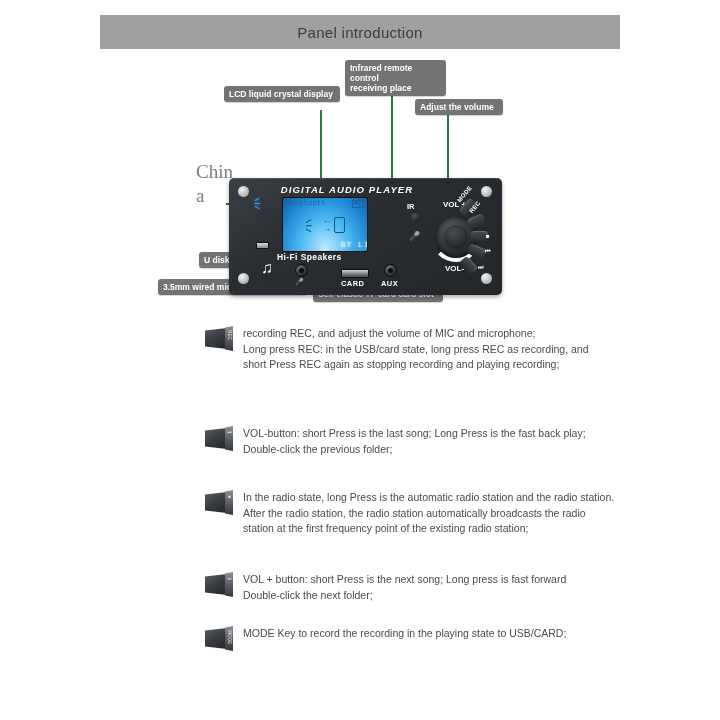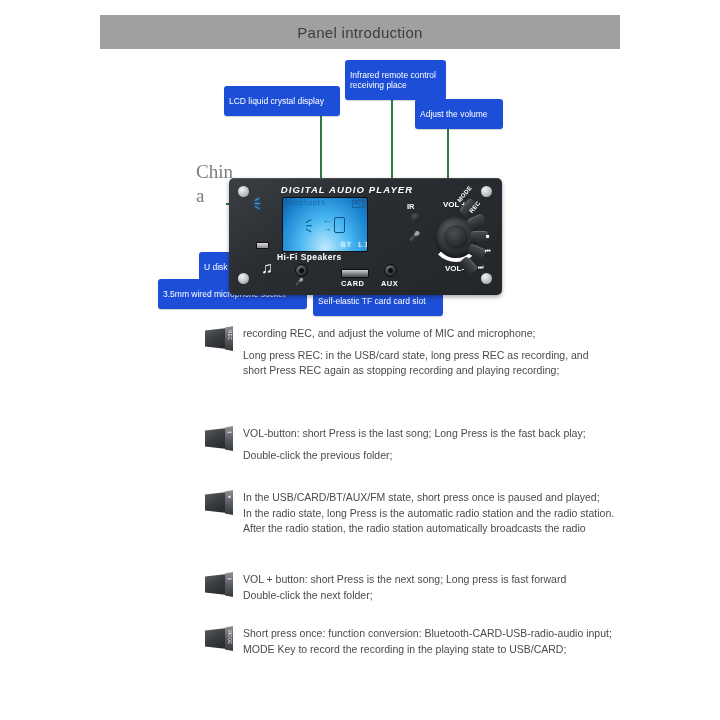--- a/index.html
+++ b/index.html
@@ -12,23 +12,23 @@
   .header-bar{
     position:absolute;left:100px;top:15px;width:520px;height:34px;
     background:#a0a0a0;display:flex;align-items:center;justify-content:center;
   }
   .header-bar .title{
     font-size:15px;color:#3c3c3c;letter-spacing:.3px;
   }
   
   .diagram{position:absolute;left:0;top:55px;width:720px;height:260px;}
   .callout{
-    position:absolute;background:#1d4ed8;color:#ffffff;
-    border-radius:3px;padding:10px 5px;font-size:8.5px;line-height:10px;
-    font-weight:normal;white-space:pre-line;
+    position:absolute;background:#737373;color:#ffffff;
+    border-radius:3px;padding:3px 5px;font-size:8.5px;line-height:10px;
+    font-weight:bold;white-space:pre-line;
     box-shadow:0 1px 1px rgba(0,0,0,.18);
   }
   .leader{position:absolute;background:#2f7a42;}
   .leader.v{width:1.6px;}
   .leader.h{height:1.6px;}
 
   
   .board{
     position:absolute;left:229px;top:123px;width:273px;height:117px;
     background:linear-gradient(145deg,#3a3f44 0%,#2a2e33 35%,#222629 100%);
@@ -161,21 +161,21 @@
   }
   .btn-thumb .edge-text{
     position:absolute;left:21px;top:4px;width:6px;color:#e8e8e8;font-size:4.5px;
     line-height:5px;writing-mode:vertical-rl;letter-spacing:.2px;
     font-family:"Liberation Sans", sans-serif;
   }
   .desc-text{flex:1 1 auto;}
   .desc-text p{
     margin:0;color:#4a4a4a;font-size:10.5px;line-height:15.5px;
   }
-  .desc-text p.gap{margin-top:6px;}
+  .desc-text p.gap{}
 </style>
 </head>
 <body>
 
 <div class="header-bar">
   <span class="title">Panel introduction</span>
 </div>
 
 <div class="diagram">
 
@@ -296,40 +296,39 @@
         <p class="gap">Double-click the previous folder;</p>
       </div>
     </div>
     <div class="desc-row" style="position: absolute; left: 205px; top: 164px; width: 430px;">
       <div class="btn-thumb">
         <div class="face"></div>
         <div class="edge"></div>
         <div class="edge-text">■</div>
       </div>
       <div class="desc-text">
-        <p>In the USB/CARD/BT/AUX/FM state, short press once is paused and played;</p>
         <p>In the radio state, long Press is the automatic radio station and the radio station.</p>
         <p>After the radio station, the radio station automatically broadcasts the radio</p>
+        <p>station at the first frequency point of the existing radio station;</p>
       </div>
     </div>
     <div class="desc-row" style="position: absolute; left: 205px; top: 246px; width: 430px;">
       <div class="btn-thumb">
         <div class="face"></div>
         <div class="edge"></div>
         <div class="edge-text">⏭</div>
       </div>
       <div class="desc-text">
         <p>VOL + button: short Press is the next song; Long press is fast forward</p>
         <p>Double-click the next folder;</p>
       </div>
     </div>
     <div class="desc-row" style="position: absolute; left: 205px; top: 300px; width: 430px;">
       <div class="btn-thumb">
         <div class="face"></div>
         <div class="edge"></div>
         <div class="edge-text">MODE</div>
       </div>
       <div class="desc-text">
-        <p>Short press once: function conversion: Bluetooth-CARD-USB-radio-audio input;</p>
         <p>MODE Key to record the recording in the playing state to USB/CARD;</p>
       </div>
     </div>
   </div>
 
 </body></html>

